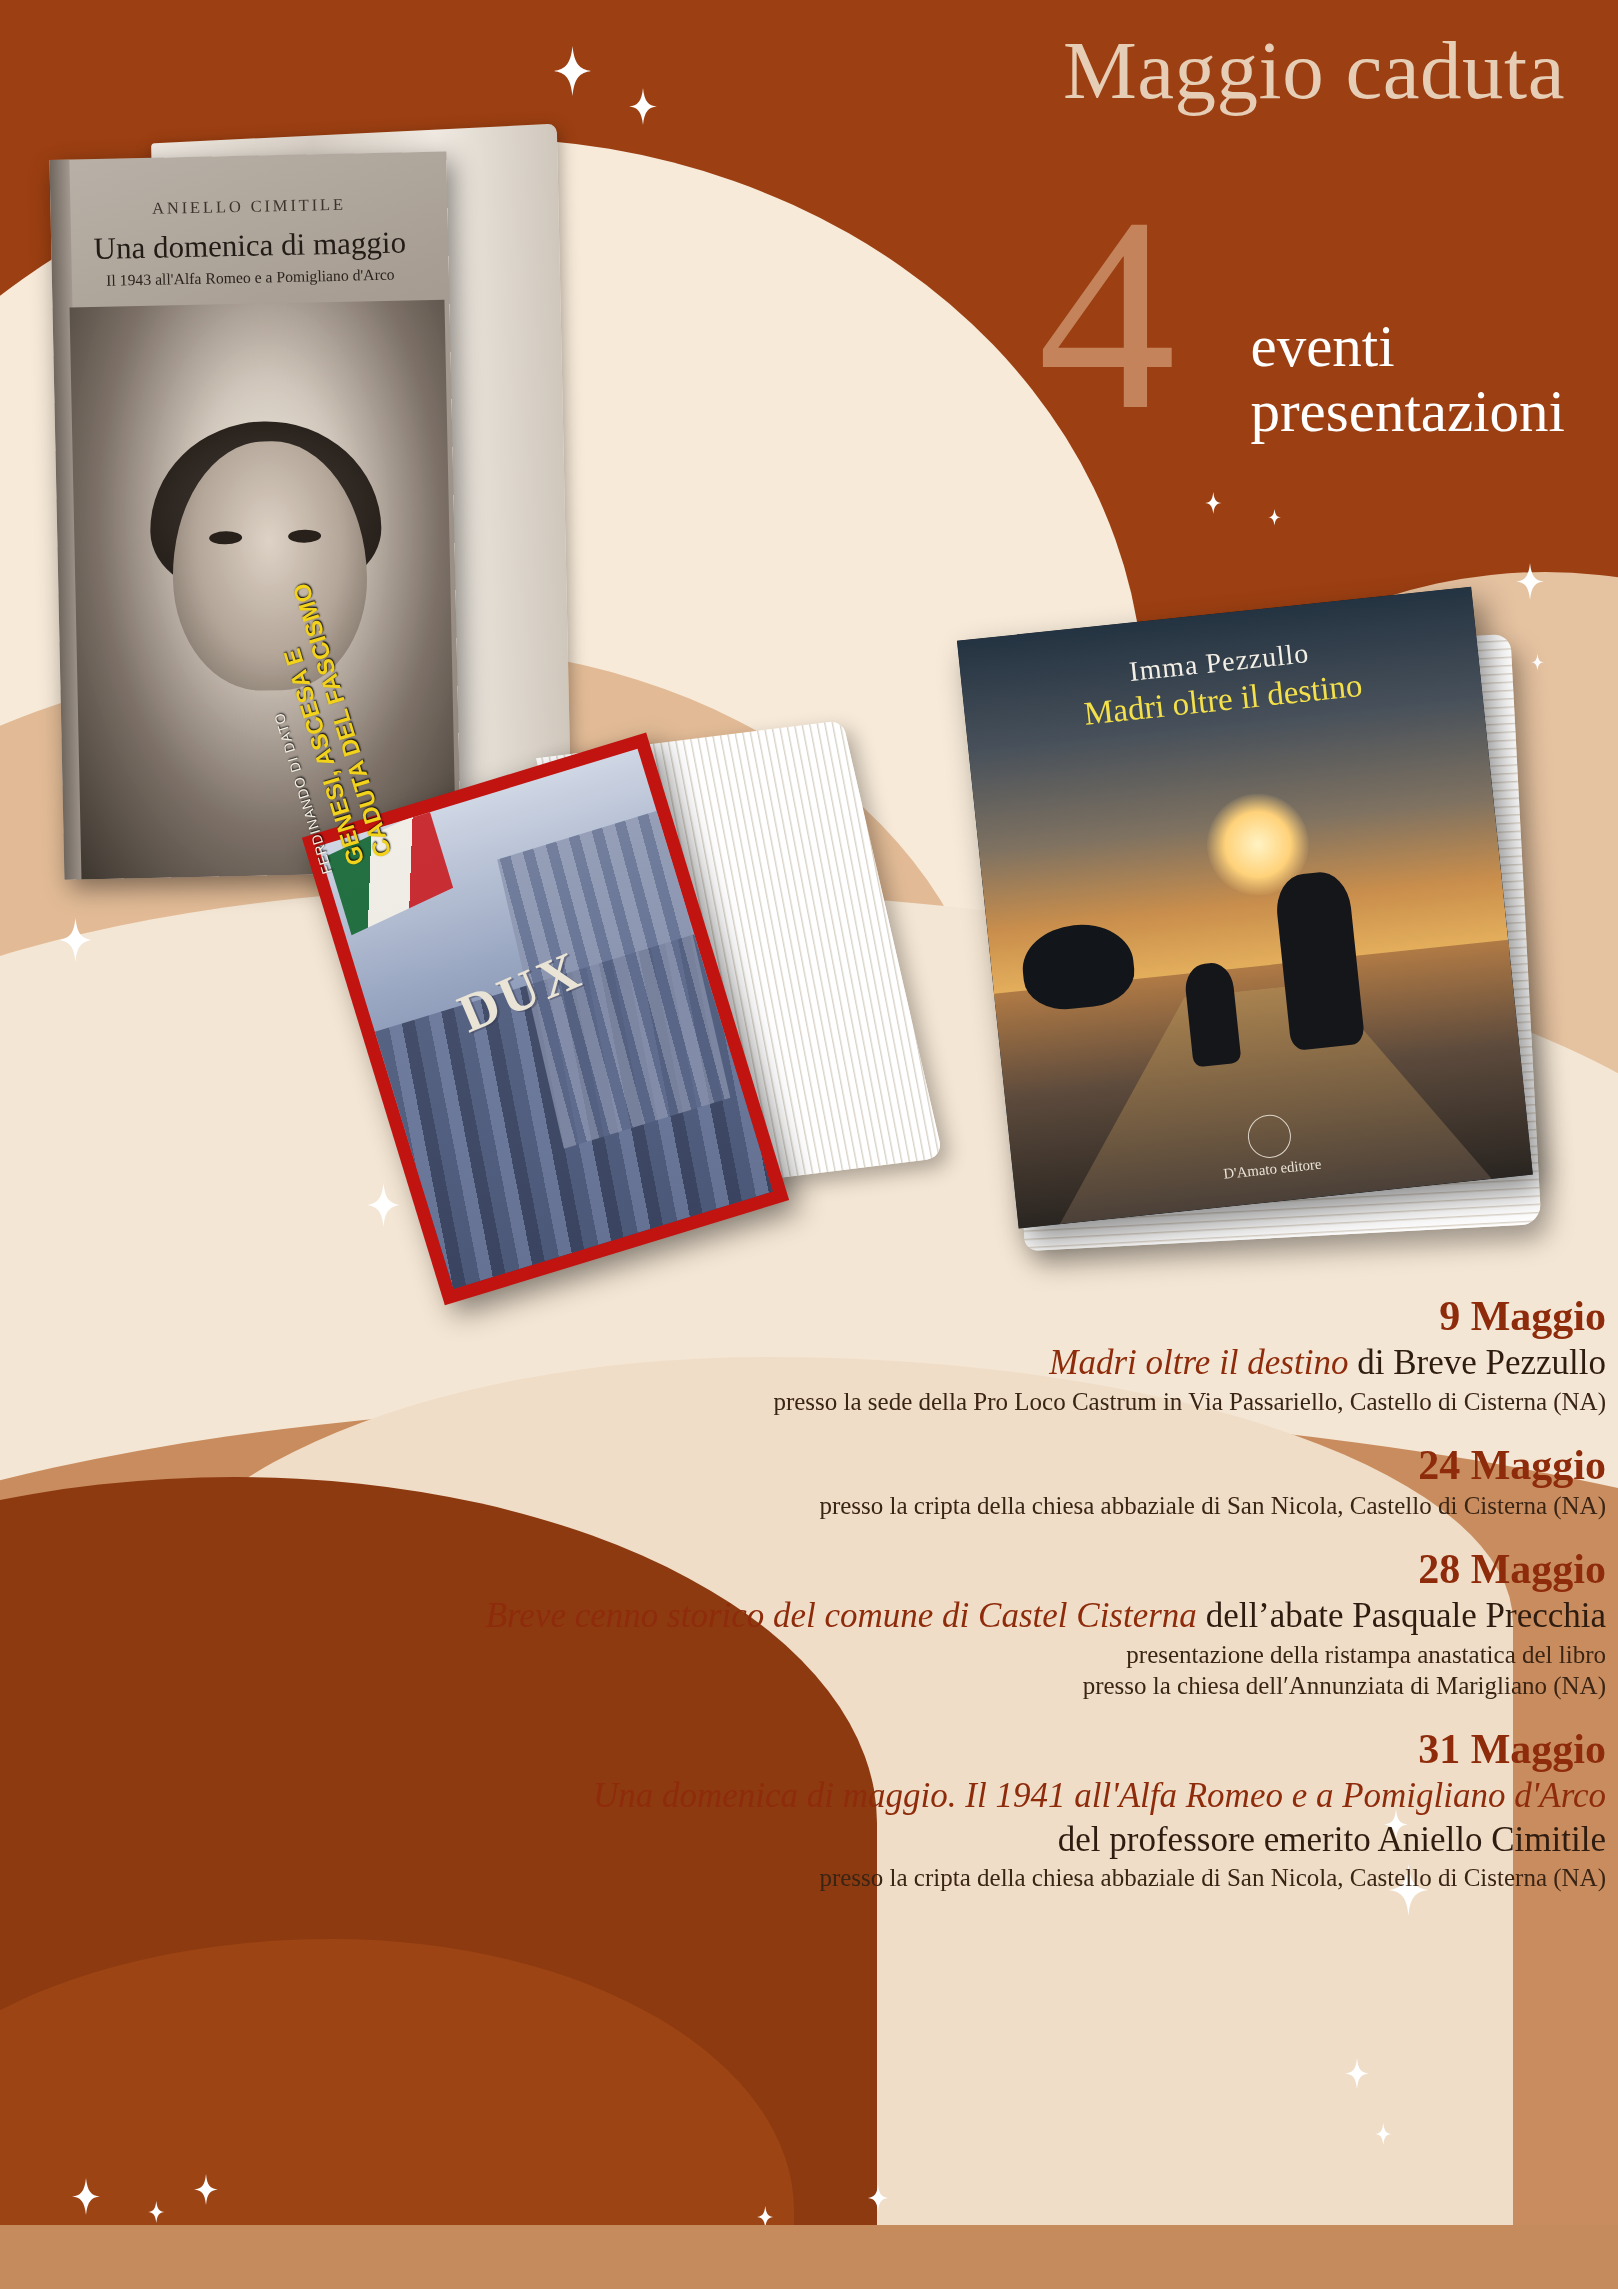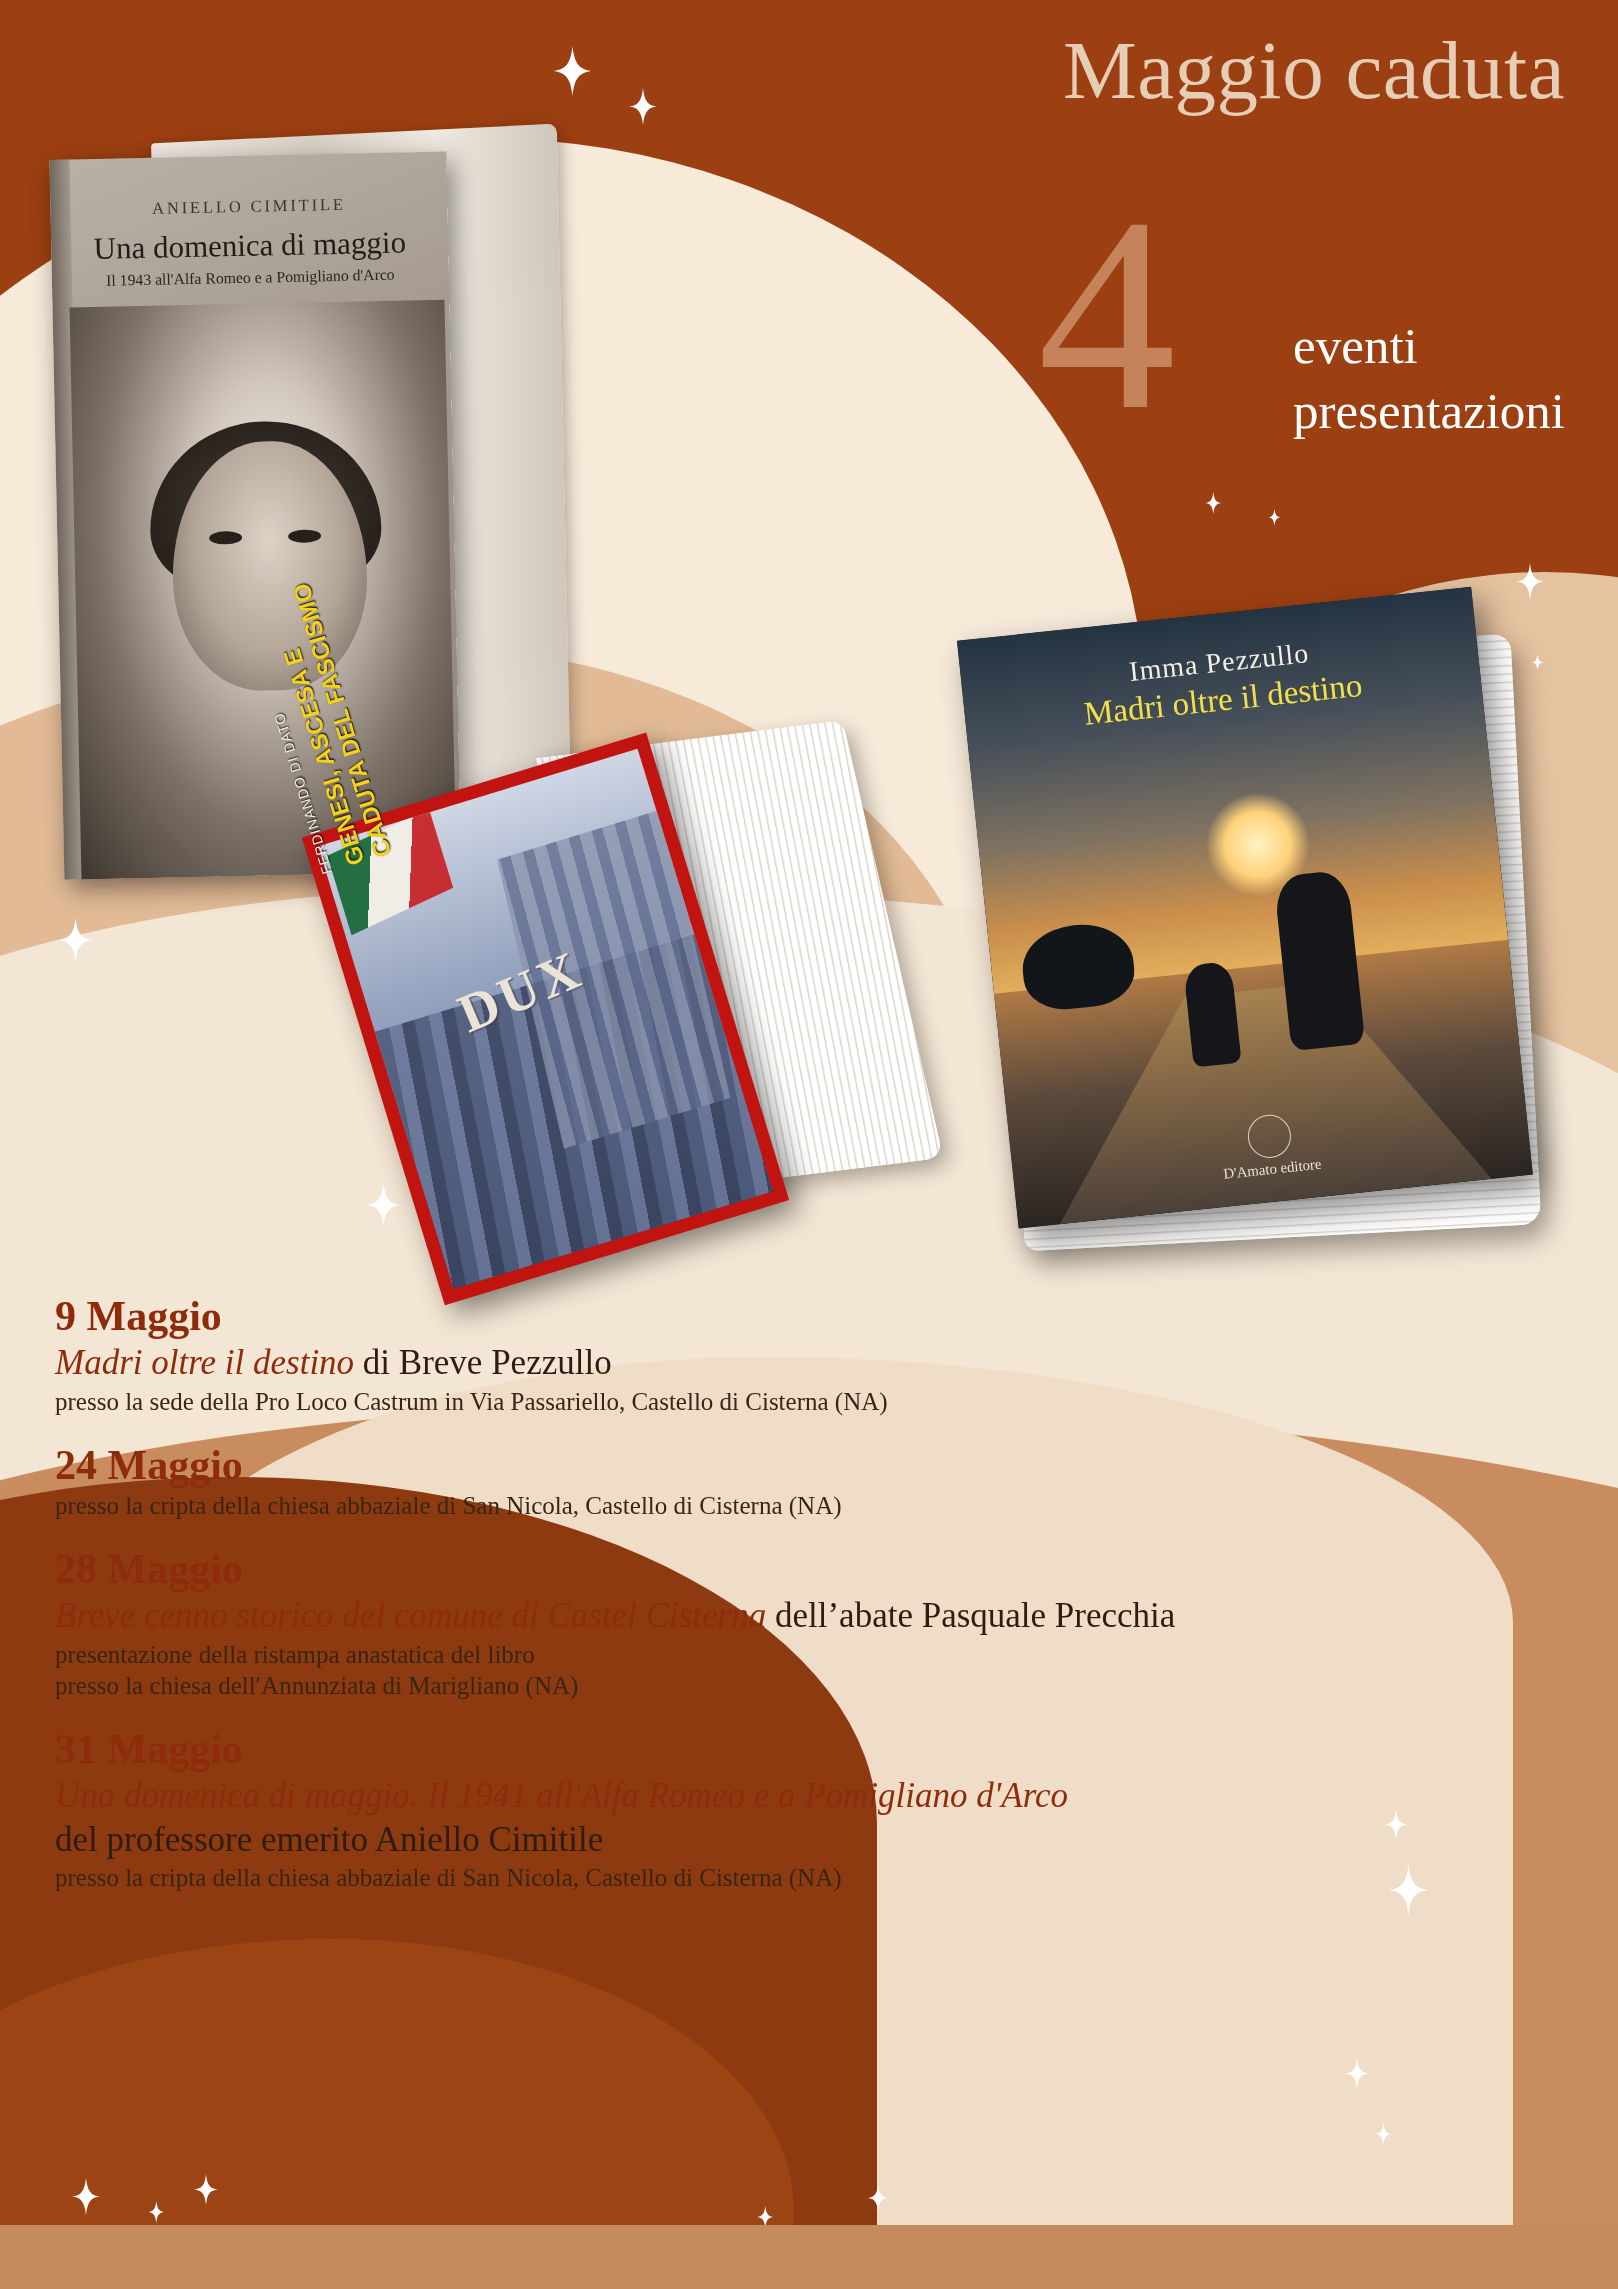--- a/index.html
+++ b/index.html
@@ -135,21 +135,21 @@
     top: 175px;
     font-size: 277px;
     line-height: 277px;
     color: #c4835a;
     font-family: "Liberation Serif", serif;
   }
   .head-3 {
     position: absolute;
     right: 54px;
     top: 314px;
-    font-size: 51px;
+    font-size: 59px;
     line-height: 65px;
     color: #ffffff;
     text-align: left;
     white-space: nowrap;
   }
   .head-3 div { display: block; }
 
   
   .book1 {
     position: absolute;
@@ -468,20 +468,21 @@
     border: 1.8px solid #e9e3d7;
     opacity: .9;
   }
 
   
   .events {
     position: absolute;
     left: 55px;
     top: 1292px;
     width: 1551px;
+    text-align: right;
   }
   .event { margin-bottom: 24px; }
   .ev-date {
     font-size: 42px;
     font-weight: bold;
     color: #8e2b0b;
     margin-bottom: 1.8px;
   }
   .ev-main {
     font-size: 35px;

